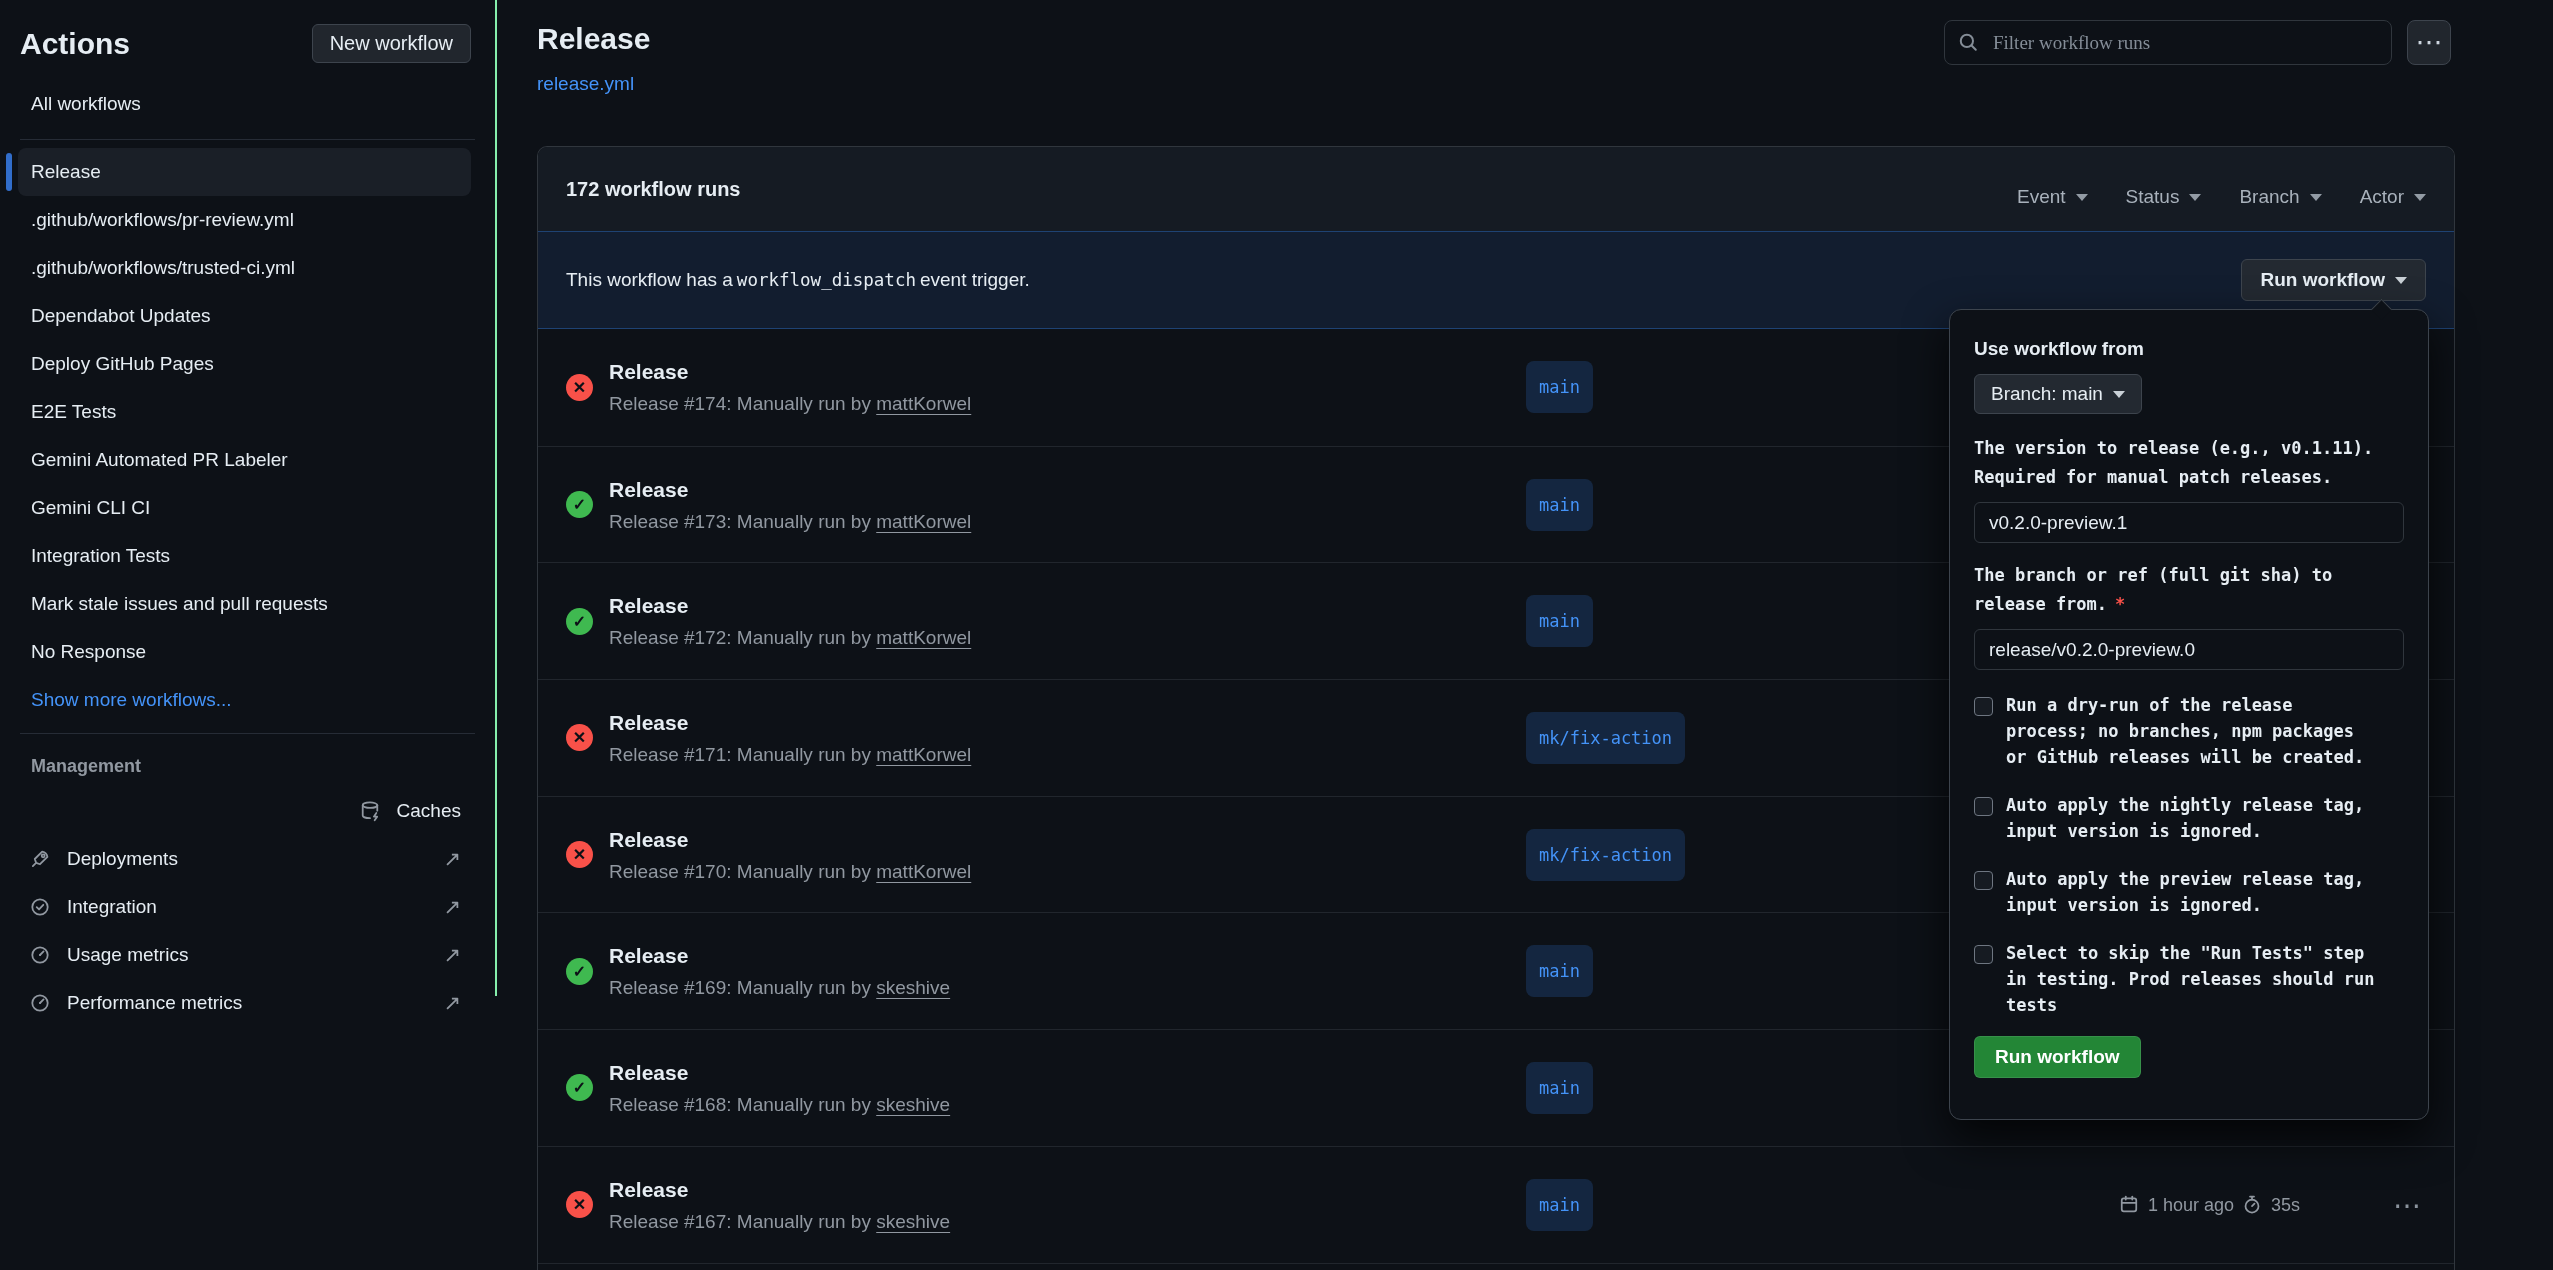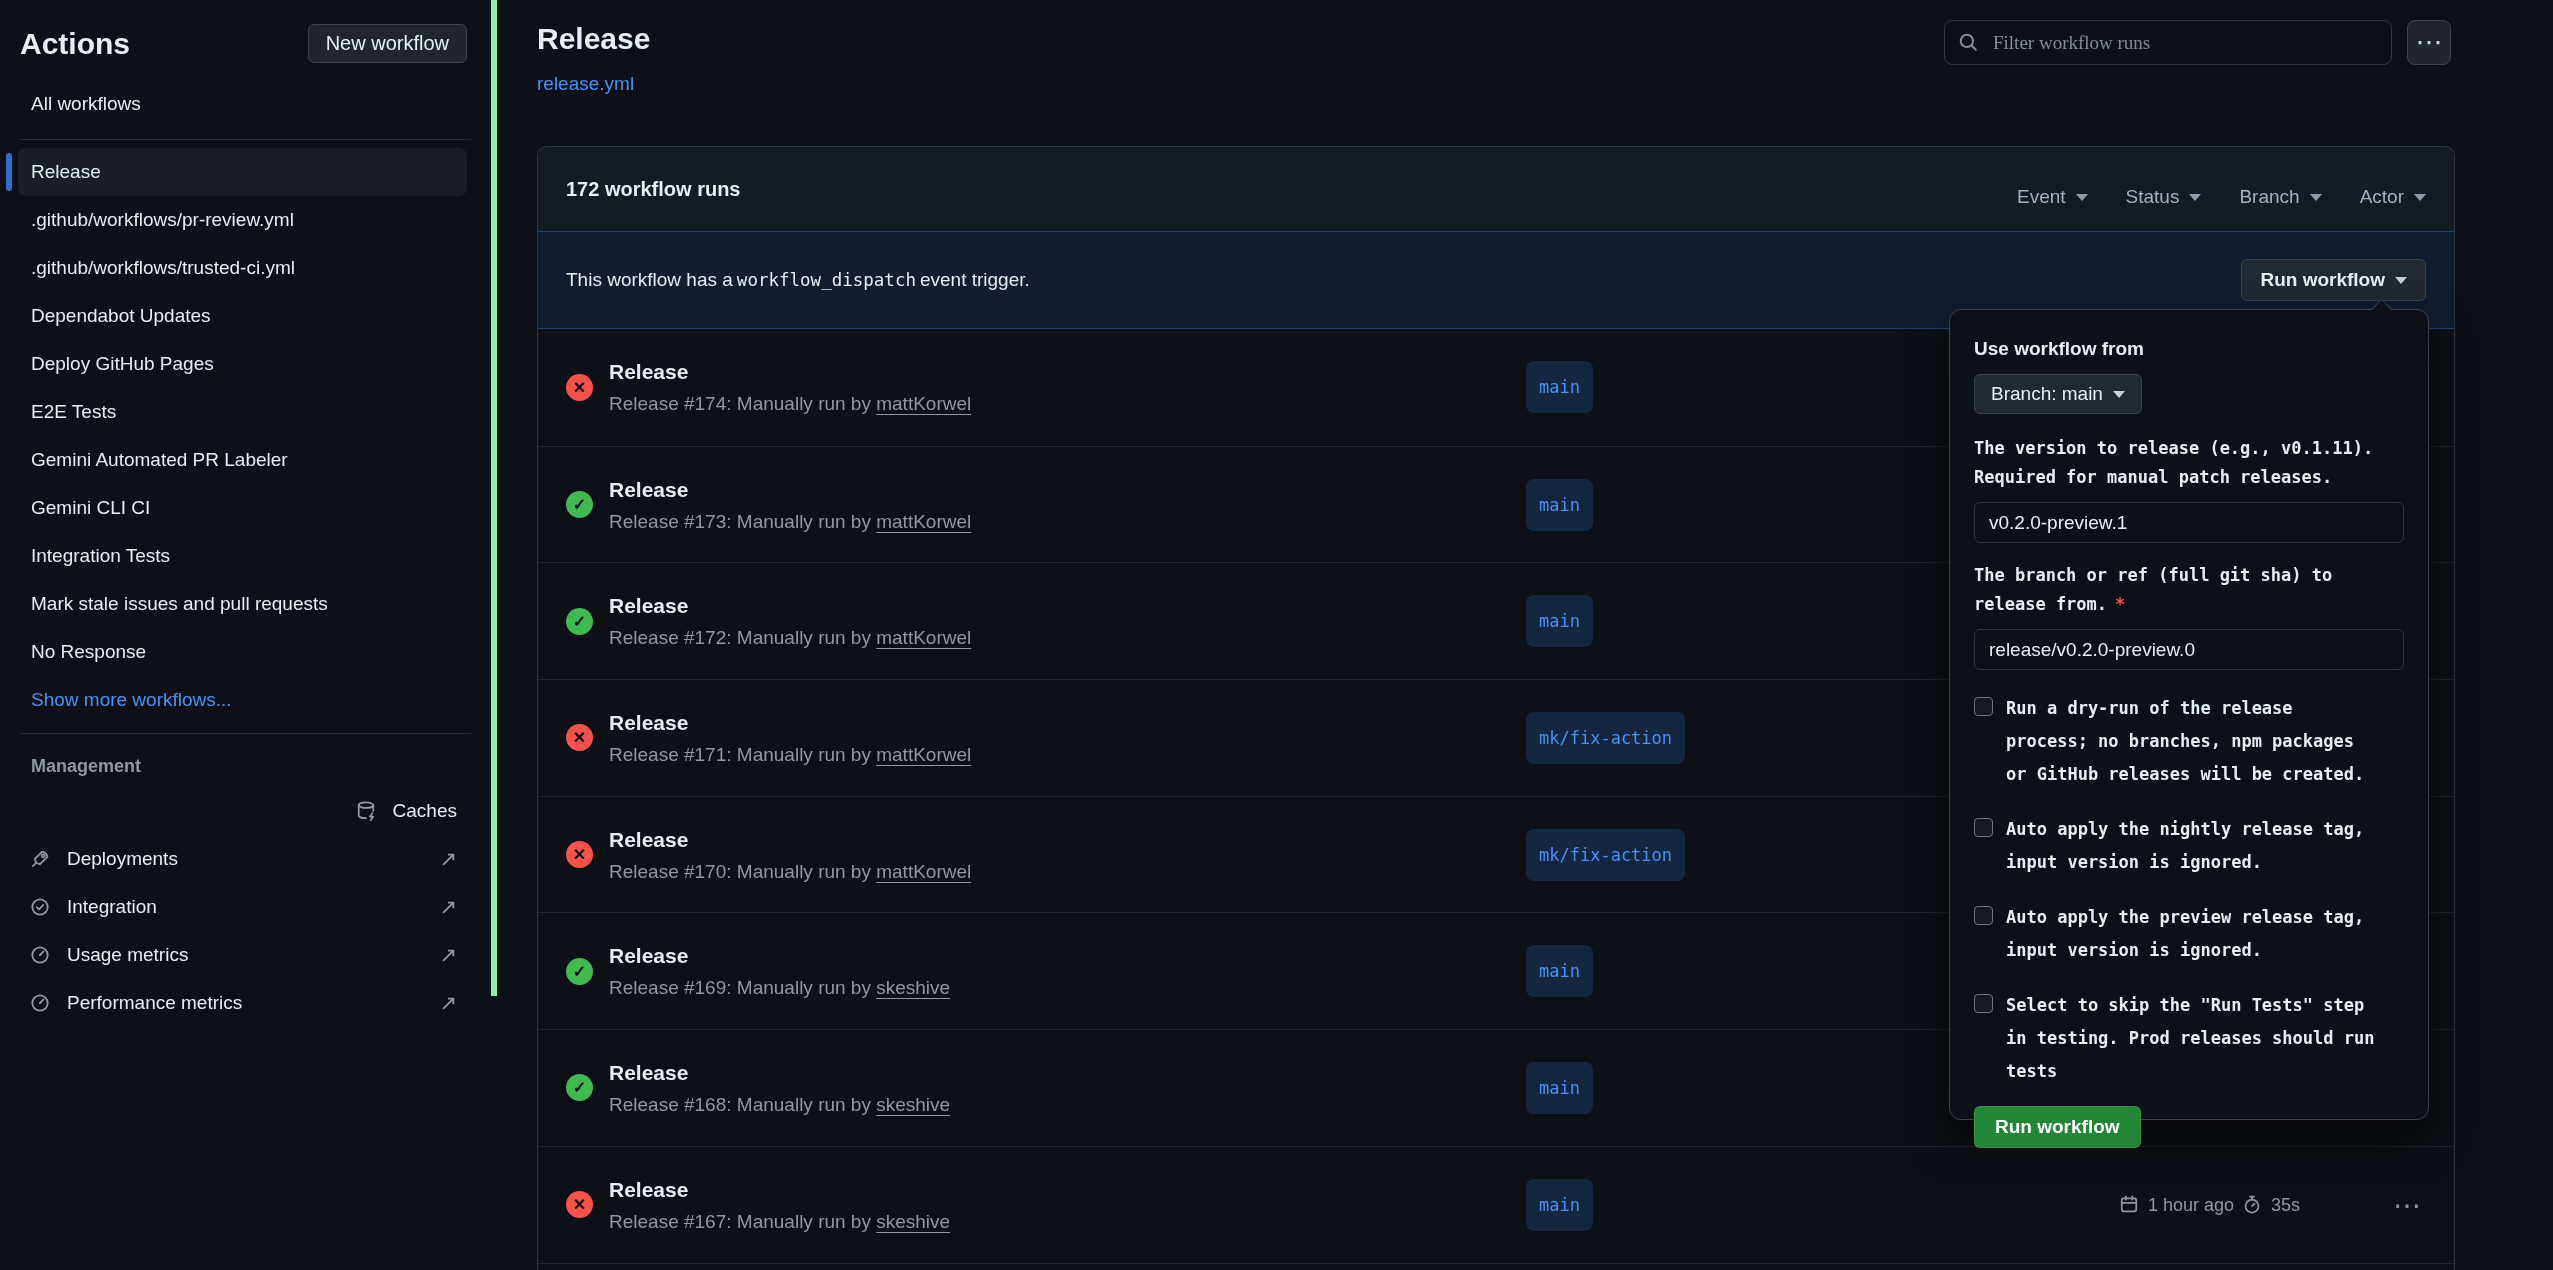--- a/index.html
+++ b/index.html
@@ -1,20 +1,20 @@
 <!DOCTYPE html>
 <html><head>
 <meta charset="utf-8">
 <style>
   html,body{margin:0;padding:0;width:2553px;height:1270px;overflow:hidden;
     background:#0d1117;color:#e6edf3;font-family:"Liberation Sans",sans-serif;position:relative;}
   *{box-sizing:border-box;}
 
   
-  .sidebar{position:absolute;left:0;top:0;width:497px;height:996px;border-right:6px solid #86efac;background:#0d1117;}
+  .sidebar{position:absolute;left:0;top:0;width:497px;height:996px;border-right:2px solid #86efac;background:#0d1117;}
   .sidebar-head{display:flex;justify-content:space-between;align-items:center;padding:24px 24px 0 20px;}
   .sidebar-title{font-size:30px;font-weight:700;margin:0;}
   .btn{background:#21262d;border:1px solid #3d444d;border-radius:6px;color:#e6edf3;cursor:pointer;}
   .btn-new{height:39px;padding:0 17px;font-size:20px;font-weight:500;}
   .all-workflows{margin:30px 0 0 31px;font-size:19px;cursor:pointer;}
   .sb-divider{border-top:1px solid #262c36;margin:24px 20px 8px 20px;}
   ul.workflows{list-style:none;margin:0;padding:0 24px 0 18px;}
   ul.workflows li{height:48px;display:flex;align-items:center;padding-left:13px;font-size:19px;
     position:relative;border-radius:8px;cursor:pointer;white-space:nowrap;}
   ul.workflows li.selected{background:#1a1f27;}
@@ -86,21 +86,21 @@
     display:inline-flex;align-items:center;background:#232931;}
   .mono-label{margin-top:20px;font-family:"DejaVu Sans Mono",monospace;font-size:17px;font-weight:700;
     line-height:29px;white-space:pre-line;}
   .mono-label.ref{margin-top:18px;}
   .req{color:#f85149;margin-left:8px;font-family:"DejaVu Sans Mono",monospace;font-weight:700;}
   .popup input{margin-top:10px;width:100%;height:41px;background:#0d1117;border:1px solid #30363d;border-radius:6px;
     color:#e6edf3;font-size:19px;padding:0 14px;outline:none;font-family:"Liberation Sans",sans-serif;}
   .check-row{display:flex;margin-top:22px;gap:13px;align-items:flex-start;}
   .checkbox{flex:none;width:19px;height:19px;margin-top:5px;border:1.5px solid #6e7681;border-radius:4px;
     background:#161b22;cursor:pointer;}
-  .check-label{font-family:"DejaVu Sans Mono",monospace;font-size:17px;font-weight:700;line-height:33px;white-space:pre-line;}
+  .check-label{font-family:"DejaVu Sans Mono",monospace;font-size:17px;font-weight:700;line-height:26px;white-space:pre-line;}
   .btn-submit{margin-top:18px;height:42px;padding:0 20px;background:#238636;border:1px solid rgba(240,246,252,.1);
     border-radius:6px;color:#ffffff;font-size:19px;font-weight:600;display:inline-flex;align-items:center;cursor:pointer;}
 </style>
 </head>
 <body>
 
 <div class="sidebar">
   <div class="sidebar-head">
     <h1 class="sidebar-title">Actions</h1>
     <button class="btn btn-new">New workflow</button>

